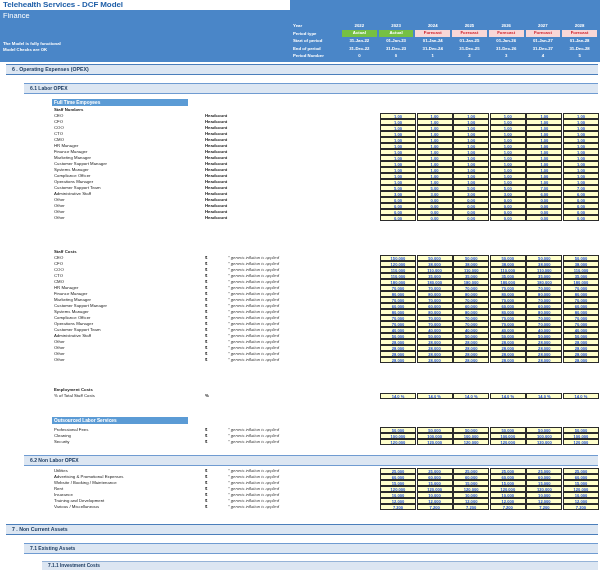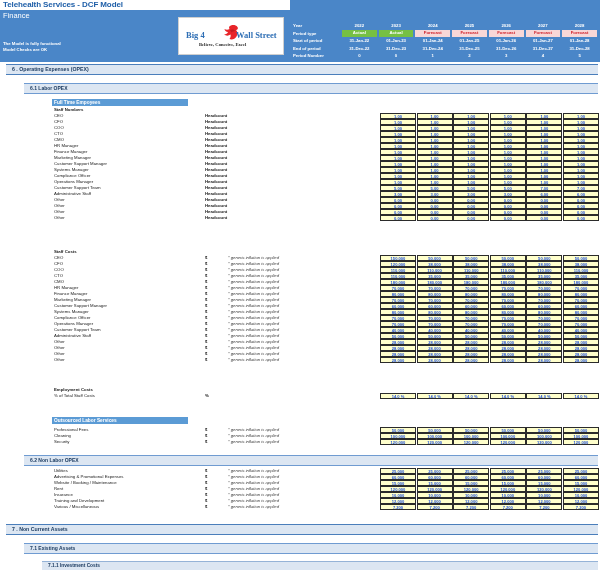--- a/index.html
+++ b/index.html
@@ -277,31 +277,20 @@
 
   <div class="hdr-blue" id="inputs-band"></div>
   <div id="inputs-text">Finance</div>
   <div id="model-note">
     <div>The Model is fully functional</div>
     <div>Model Checks are OK</div>
   </div>
 
   <div class="hdr-blue" id="right-band"></div>
 
-  <div id="logo-box">
-    <div id="logo-inner">
-      <svg id="logo-eagle" viewBox="0 0 40 34">
-        <path d="M20 3 C24 1 30 2 33 6 C35 9 33 12 30 12 C33 15 34 20 31 25 C28 30 22 32 17 30 C19 27 20 24 19 21 C15 24 10 24 6 21 C10 21 13 19 14 16 C10 16 7 13 7 10 C10 12 14 12 17 10 C15 7 16 4 20 3 Z" fill="#e8252a"></path>
-        <path d="M18 12 C22 10 27 11 29 14 C26 14 23 15 21 17 Z" fill="#c41b20"></path>
-      </svg>
-      <div class="logo-word" id="logo-big4">Big 4</div>
-      <div class="logo-word" id="logo-wall">Wall Street</div>
-      <div id="logo-tag">Believe, Conceive, Excel</div>
-    </div>
-  </div>
 
   <table id="period-table">
     <tbody>
       <tr>
         <td class="lbl">Year</td>
       <td>2022</td>
           <td>2023</td>
           <td>2024</td>
           <td>2025</td>
           <td>2026</td>

